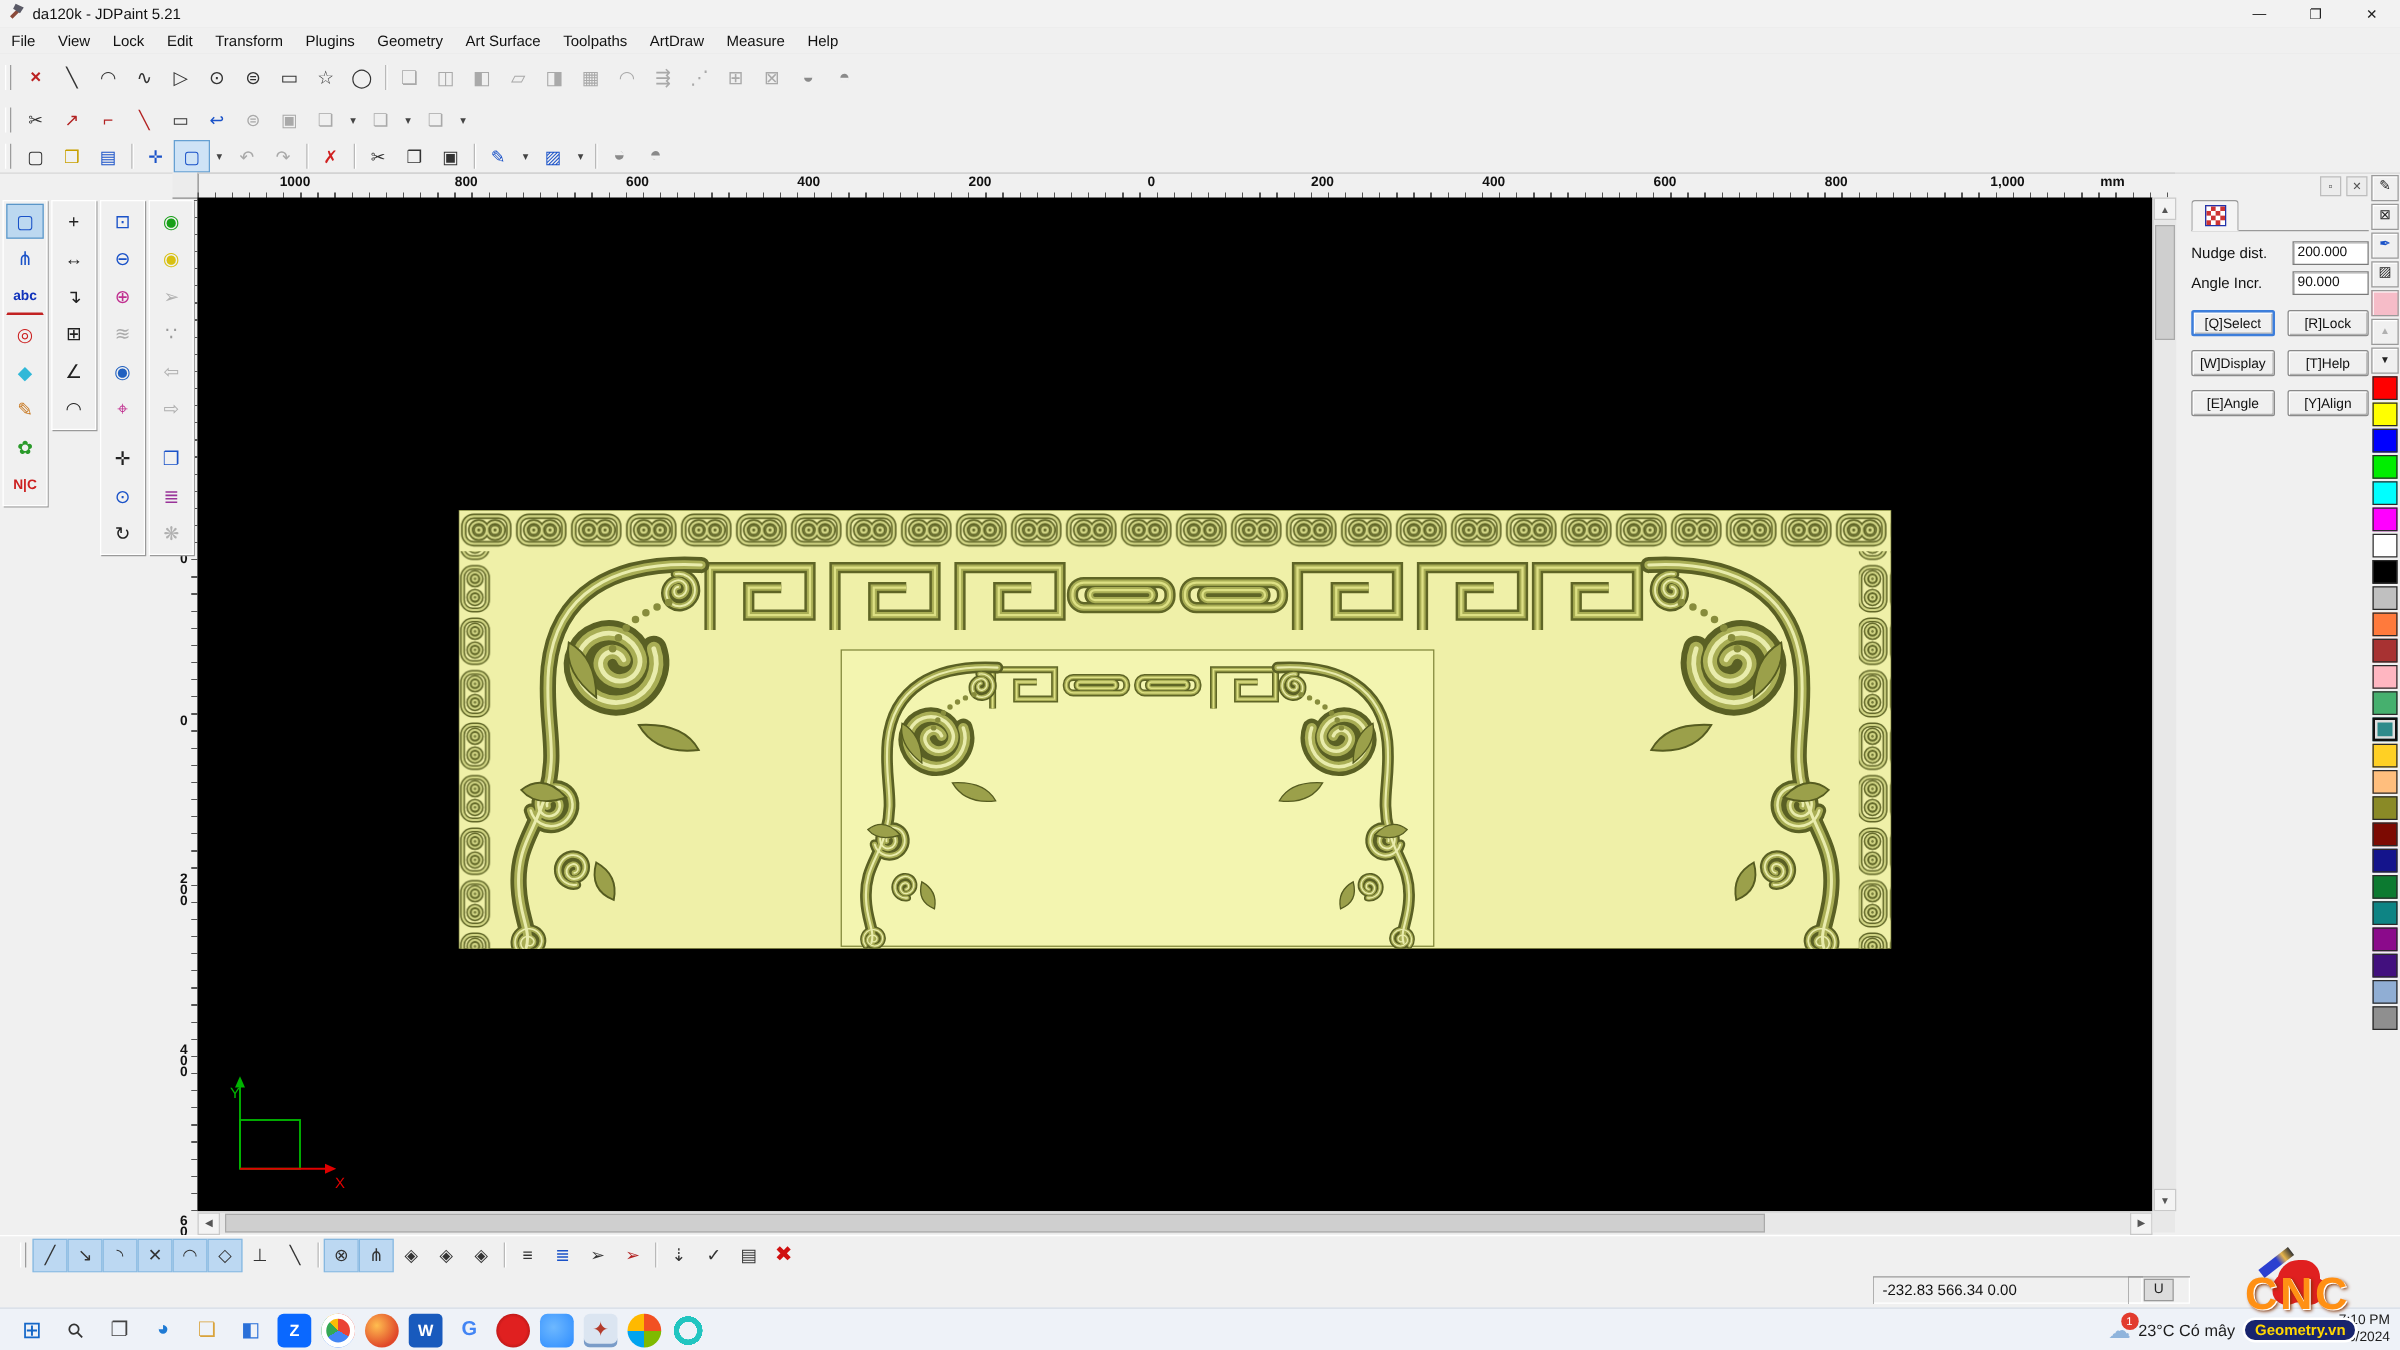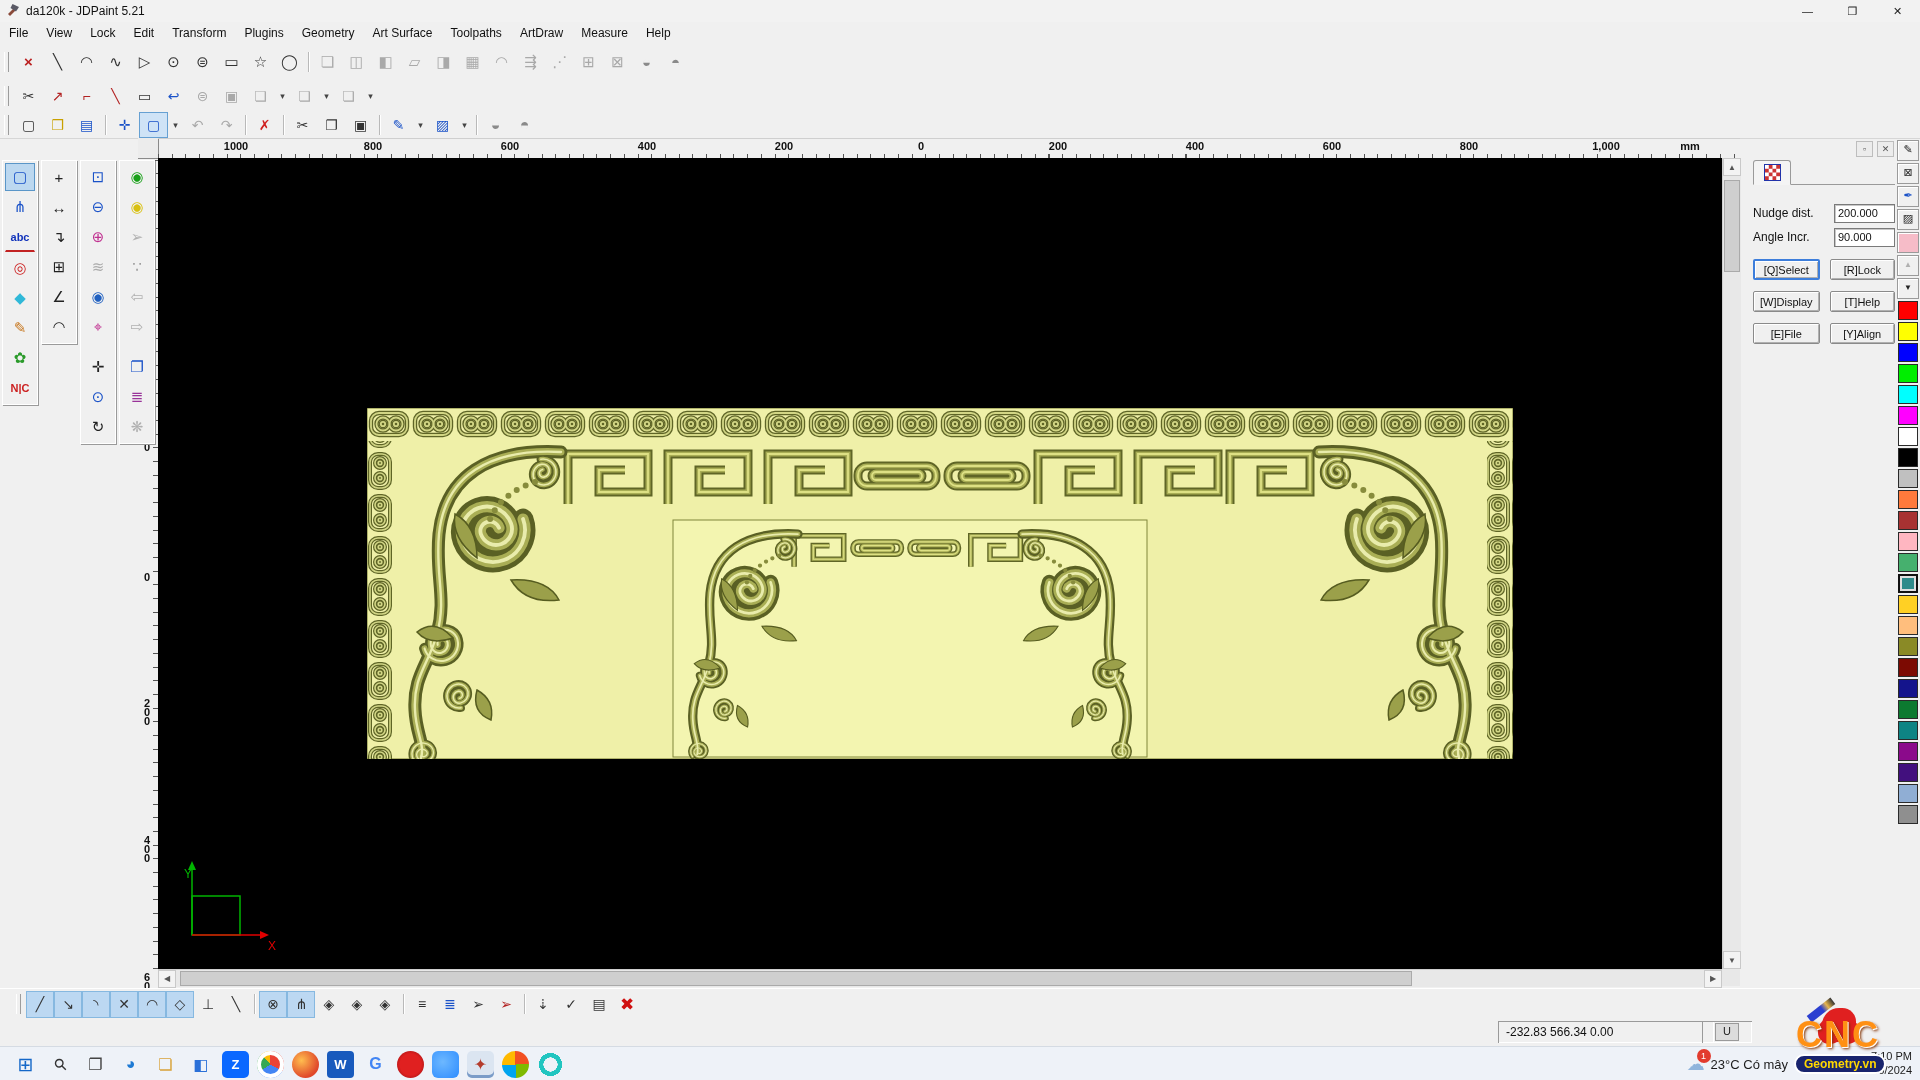--- a/index.html
+++ b/index.html
@@ -61,21 +61,21 @@
   #palette{left:2px;top:160px;display:flex;gap:3px;align-items:flex-start}
   .pcol{display:flex;flex-direction:column;gap:2px;background:#f0f0f0;border:1px solid #fff;box-shadow:1px 1px 0 #9a9a9a;padding:2px}
   .pi{width:28px;height:26px;display:flex;align-items:center;justify-content:center;font-size:15px;color:#222;border:1px solid transparent}
   .pi.act{background:#bcd8f0;border-color:#5a96c8}
   .pi.sm{font-size:11px;font-weight:bold}
   .pi.gap{margin-top:10px}
   
   #rpanel{left:1753px;top:160px;width:142px}
   #rtab{width:36px;height:23px;background:#f4f4f4;border:1px solid #9a9a9a;border-bottom:1px solid #f4f4f4;border-radius:3px 3px 0 0;display:flex;align-items:center;justify-content:center;position:relative;z-index:2}
   #rtabicon{width:15px;height:15px;background:repeating-conic-gradient(#cc3333 0 25%,#fff 0 50%) 0 0/7.5px 7.5px;border:1px solid #2233aa}
-  #rbody{margin-top:-1px;border-top:1px solid #9a9a9a;padding-top:14px}
+  #rbody{margin-top:-1px;border-top:1px solid #9a9a9a;padding-top:3px}
   .rrow{display:flex;align-items:center;justify-content:space-between;margin:4px 0;height:20px}
   .rlabel{font-size:12px;color:#111}
   .rfield{width:56px;height:17px;background:#fff;border:1px solid #7a7a7a;box-shadow:inset 1px 1px 0 #c8c8c8;font-size:11px;line-height:17px;padding-left:3px;overflow:hidden;white-space:nowrap;color:#111}
   #rbtns{display:grid;grid-template-columns:1fr 1fr;gap:11px 10px;margin-top:12px}
   .rbtn{height:21px;font-size:11px;color:#111;background:#f0f0f0;border:1px solid #8a8a8a;box-shadow:inset 1px 1px 0 #fff,inset -1px -1px 0 #b0b0b0;display:flex;align-items:center;justify-content:center;border-radius:2px}
   .rbtn.focus{border:2px solid #3d7edb}
   #miniwin{left:1856px;top:141px;display:flex;gap:4px}
   #miniwin span{width:15px;height:14px;font-size:9px;color:#555;background:#ececec;border:1px solid #bdbdbd;display:flex;align-items:center;justify-content:center}
   
   #cstrip{left:1896px;top:140px;width:24px;display:flex;flex-direction:column;gap:2px;align-items:center}
@@ -447,21 +447,21 @@
     </div>
     <div class="rrow">
       <span class="rlabel">Angle Incr.</span>
       <div class="rfield">90.000</div>
     </div>
     <div id="rbtns">
         <button class="rbtn focus">[Q]Select</button>
         <button class="rbtn">[R]Lock</button>
         <button class="rbtn">[W]Display</button>
         <button class="rbtn">[T]Help</button>
-        <button class="rbtn">[E]File</button>
+        <button class="rbtn">[E]Angle</button>
         <button class="rbtn">[Y]Align</button>
       </div>
   </div>
 </div>
 
 <div id="cstrip" class="abs">
   <span style="display:flex;flex-direction:column;gap:2px">
       <span class="csp">✎</span>
       <span class="csp">⊠</span>
       <span class="csp" style="color:#1a52c8">✒</span>

